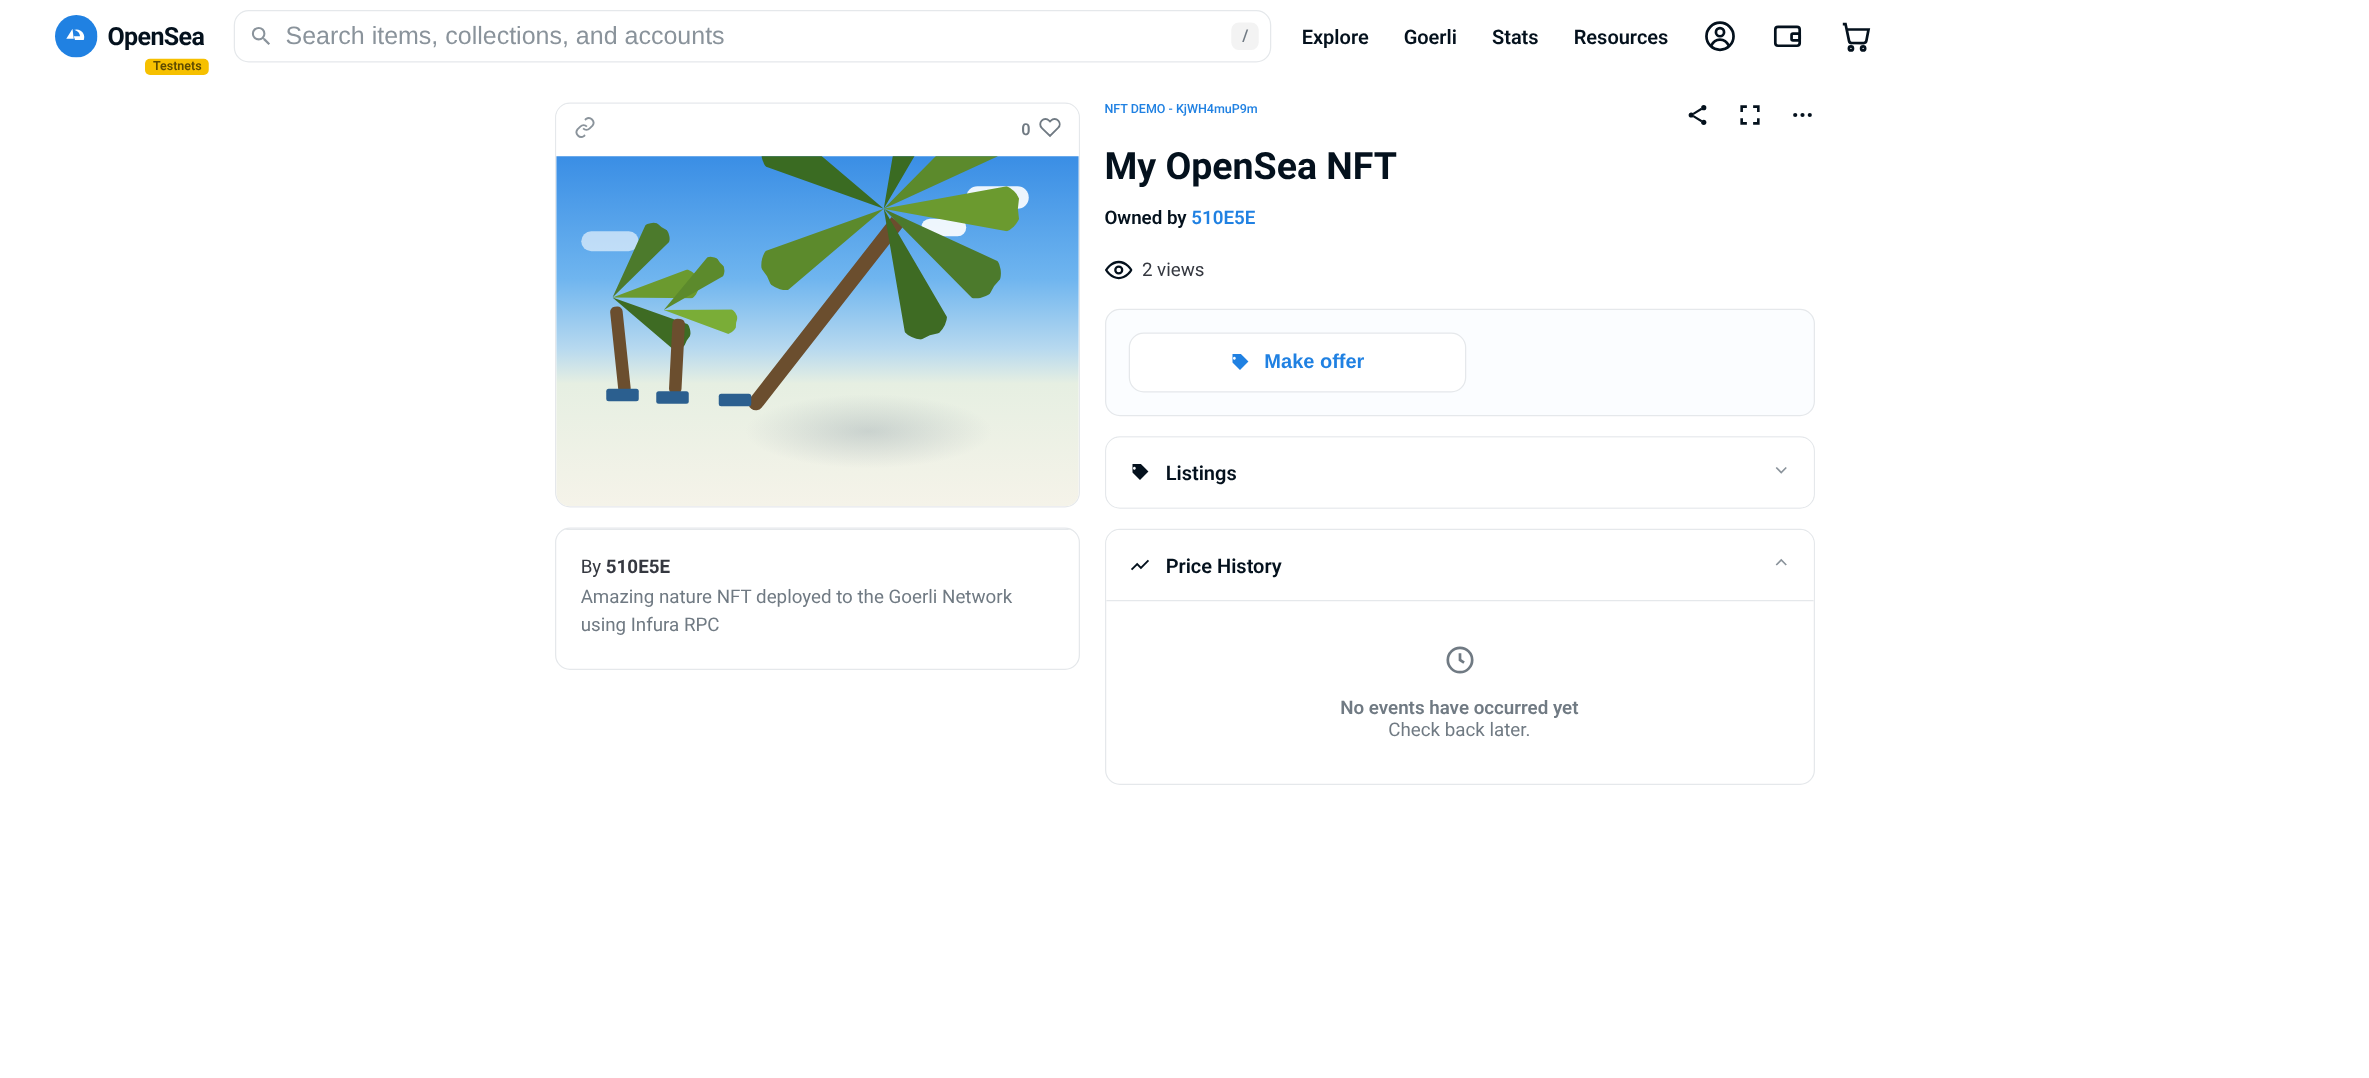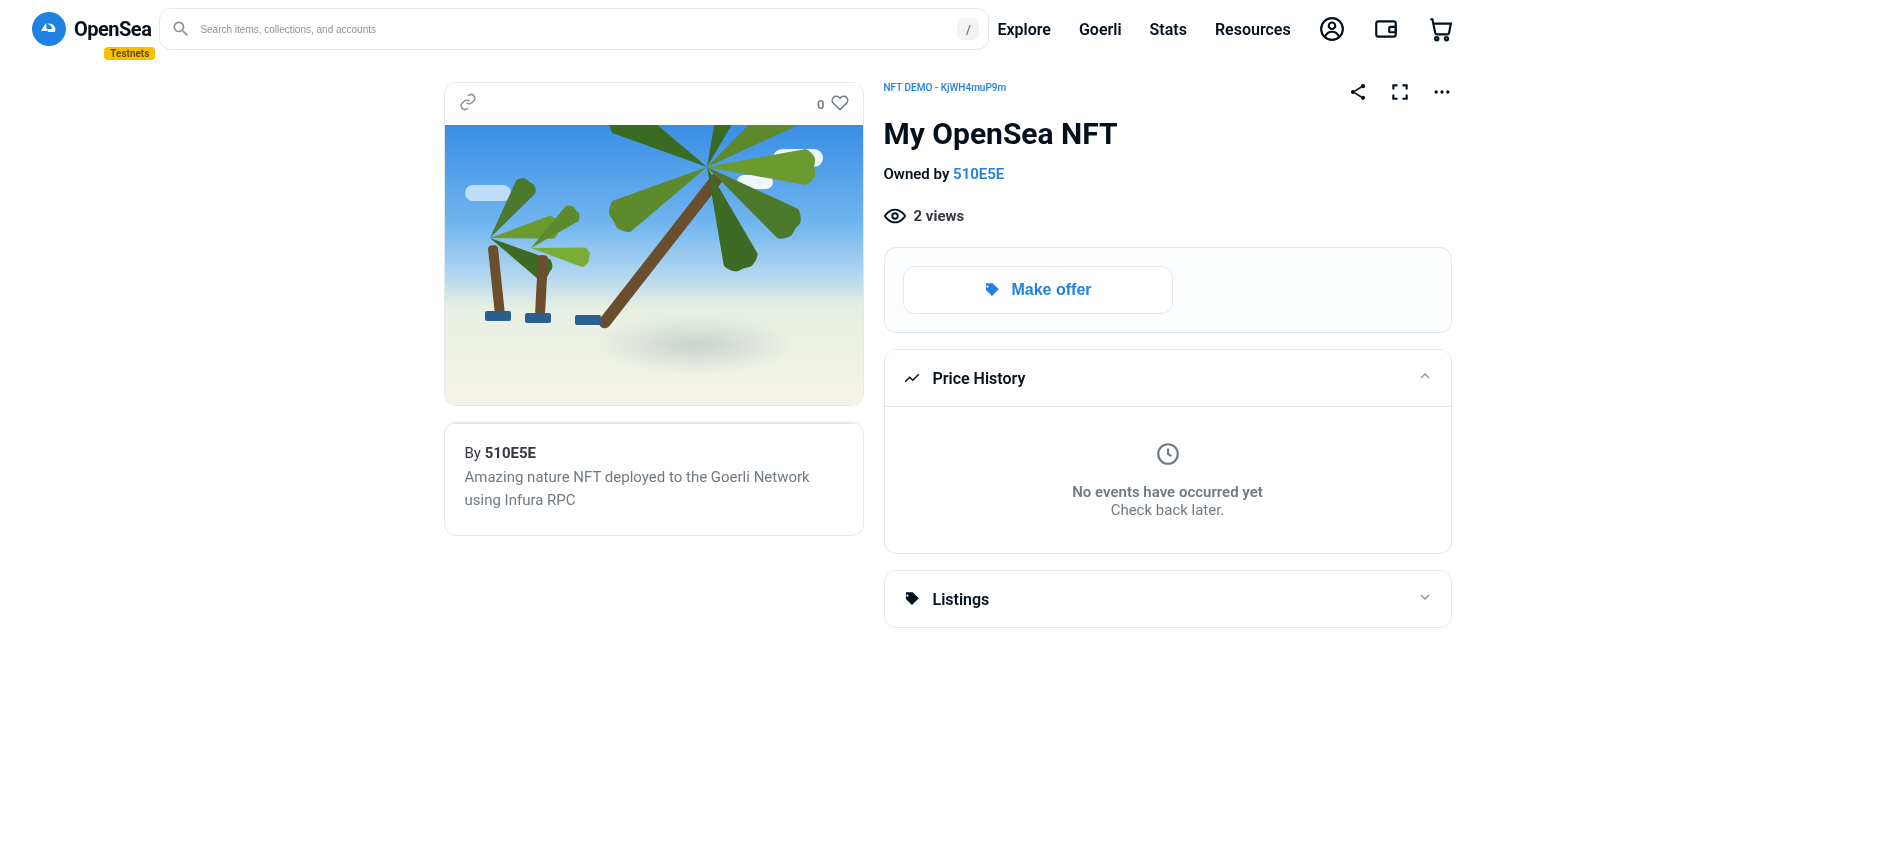--- a/index.html
+++ b/index.html
@@ -5,22 +5,22 @@
   * { box-sizing: border-box; margin: 0; padding: 0; }
   body {
     font-family: -apple-system, BlinkMacSystemFont, "Segoe UI", Roboto, Helvetica, Arial, sans-serif;
     background: #ffffff;
     color: #04111d;
   }
   
   .header {
     display: flex;
     align-items: center;
-    padding: 8px 32px;
-    gap: 8px;
+    padding: 8px 44px;
+    gap: 24px;
   }
   .logo-wrap { display: flex; align-items: center; gap: 8px; position: relative; cursor: pointer; }
   .logo-text { font-size: 20px; font-weight: 700; letter-spacing: -0.5px; }
   .badge {
     position: absolute;
     right: -4px;
     bottom: -14px;
     background: #f6c000;
     color: #5d4a00;
     font-size: 10px;
@@ -41,21 +41,21 @@
     width: 20px;
     height: 20px;
     fill: #8a939b;
   }
   .search-input {
     width: 100%;
     height: 42px;
     border: 1px solid #e5e8eb;
     border-radius: 12px;
     padding: 0 40px;
-    font-size: 10px;
+    font-size: 20px;
     color: #04111d;
   }
   .search-input::placeholder { color: #8a939b; }
   .slash-key {
     position: absolute;
     right: 10px;
     top: 50%;
     transform: translateY(-50%);
     background: #f3f3f3;
     color: #707a83;
@@ -185,21 +185,21 @@
     margin-top: 10px;
   }
   .owned-by { margin-top: 14px; font-size: 15px; font-weight:600;}
   .owned-by a { color: #2081e2; text-decoration:none; }
   .views-row {
     margin-top: 22px;
     display: flex;
     align-items: center;
     gap: 8px;
     font-size: 15px;
-    font-weight: 700;
+    font-weight: 400;
     color: #353840;
   }
 
   .offer-card {
     border: 1px solid #e5e8eb;
     border-radius: 12px;
     background: #fbfdff;
     margin-top: 20px;
     padding: 18px;
   }
@@ -389,49 +389,49 @@
       <button class="offer-btn">
         <svg width="18" height="18" viewBox="0 0 24 24" fill="#2081e2">
             <path d="M21 11L13 3H4v9l8 8 9-9zM7.5 7.5a1.5 1.5 0 110-0.01z"></path>
           </svg>
         <span>Make offer</span>
       </button>
     </div>
 
     <div class="panel">
       <div class="panel-header">
+        <svg class="smallicon" viewBox="0 0 24 24" fill="#04111d">
+            <path d="M21 11L13 3H4v9l8 8 9-9zM7.5 7.5a1.5 1.5 0 110-0.01z"></path>
+          </svg>
+        <span>Listings</span>
+        <span class="chev">
+          <svg width="16" height="16" viewBox="0 0 24 24" fill="none" stroke="#8a939b" stroke-width="2">
+              <polyline points="6 9 12 15 18 9"></polyline>
+            </svg>
+        </span>
+      </div>
+    </div>
+
+    <div class="panel">
+      <div class="panel-header">
         <svg class="smallicon" viewBox="0 0 24 24" fill="none" stroke="#04111d" stroke-width="2">
             <polyline points="3 17 9 11 13 15 21 7"></polyline>
           </svg>
         <span>Price History</span>
         <span class="chev">
           <svg width="16" height="16" viewBox="0 0 24 24" fill="none" stroke="#8a939b" stroke-width="2">
               <polyline points="6 15 12 9 18 15"></polyline>
             </svg>
         </span>
       </div>
       <div class="panel-body empty-body">
         <svg viewBox="0 0 24 24">
             <circle cx="12" cy="12" r="9"></circle>
             <path d="M12 7v5l3 2"></path>
           </svg>
         <div class="title">No events have occurred yet</div>
         <div>Check back later.</div>
       </div>
     </div>
 
-    <div class="panel">
-      <div class="panel-header">
-        <svg class="smallicon" viewBox="0 0 24 24" fill="#04111d">
-            <path d="M21 11L13 3H4v9l8 8 9-9zM7.5 7.5a1.5 1.5 0 110-0.01z"></path>
-          </svg>
-        <span>Listings</span>
-        <span class="chev">
-          <svg width="16" height="16" viewBox="0 0 24 24" fill="none" stroke="#8a939b" stroke-width="2">
-              <polyline points="6 9 12 15 18 9"></polyline>
-            </svg>
-        </span>
-      </div>
-    </div>
-
 
   </div>
 </div>
 
 </body></html>

